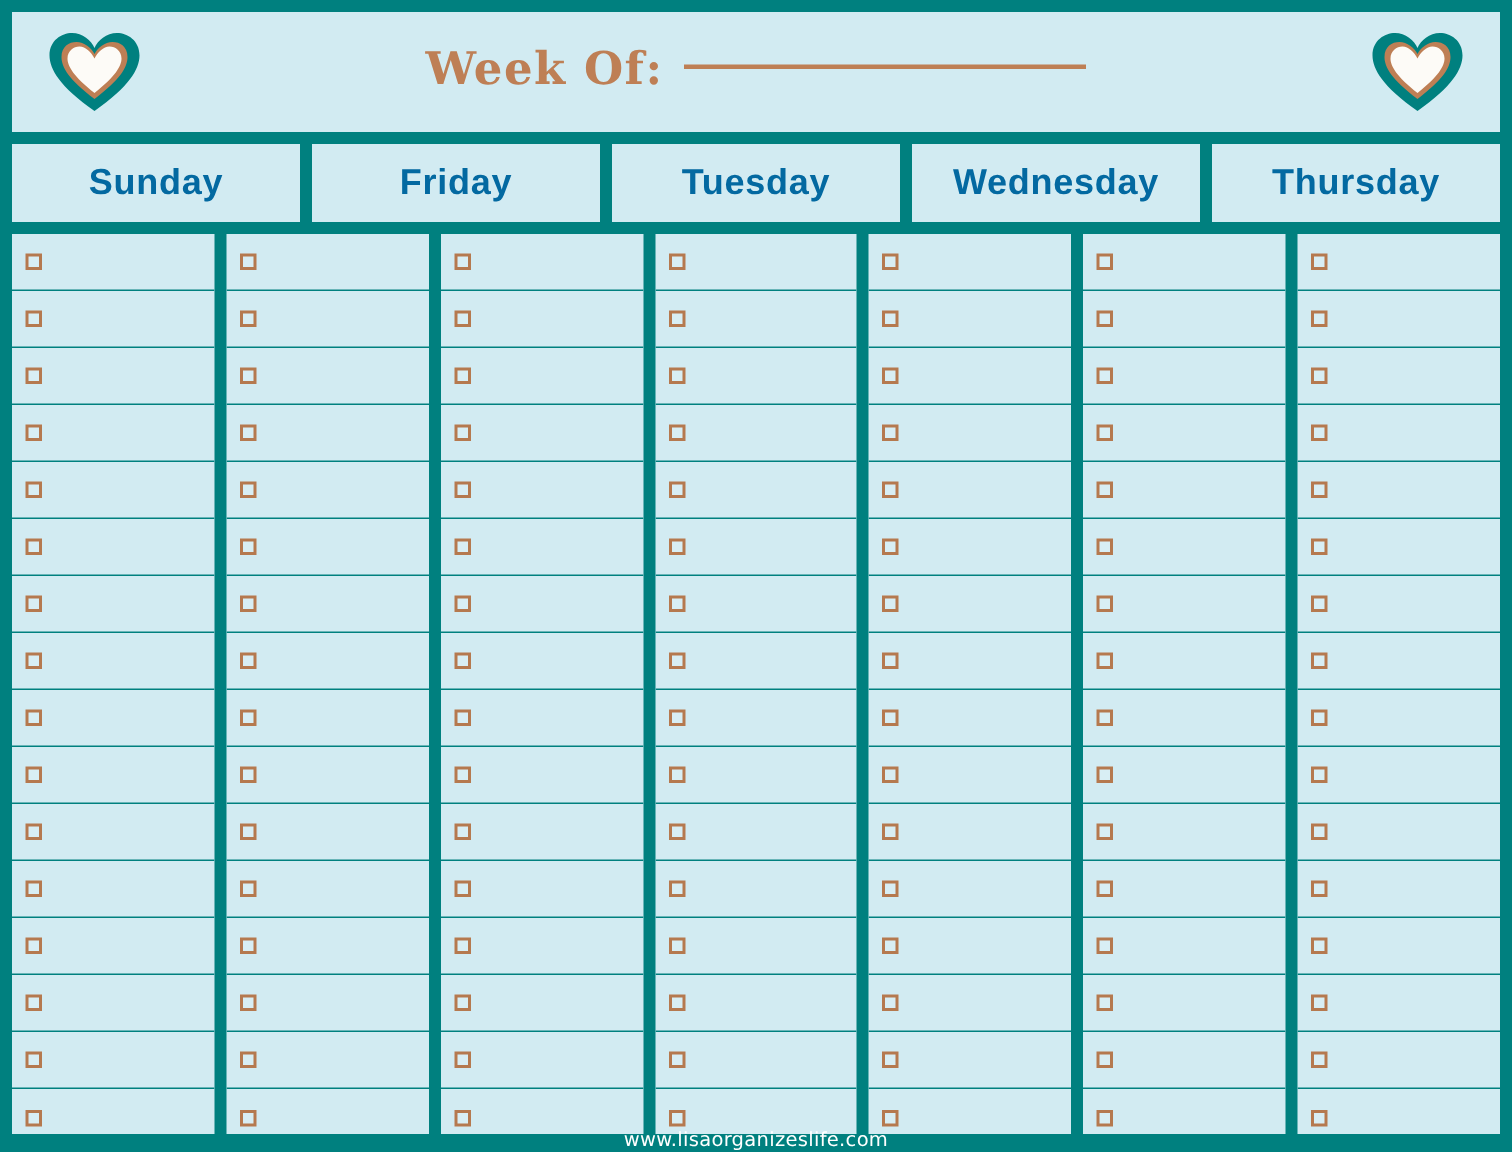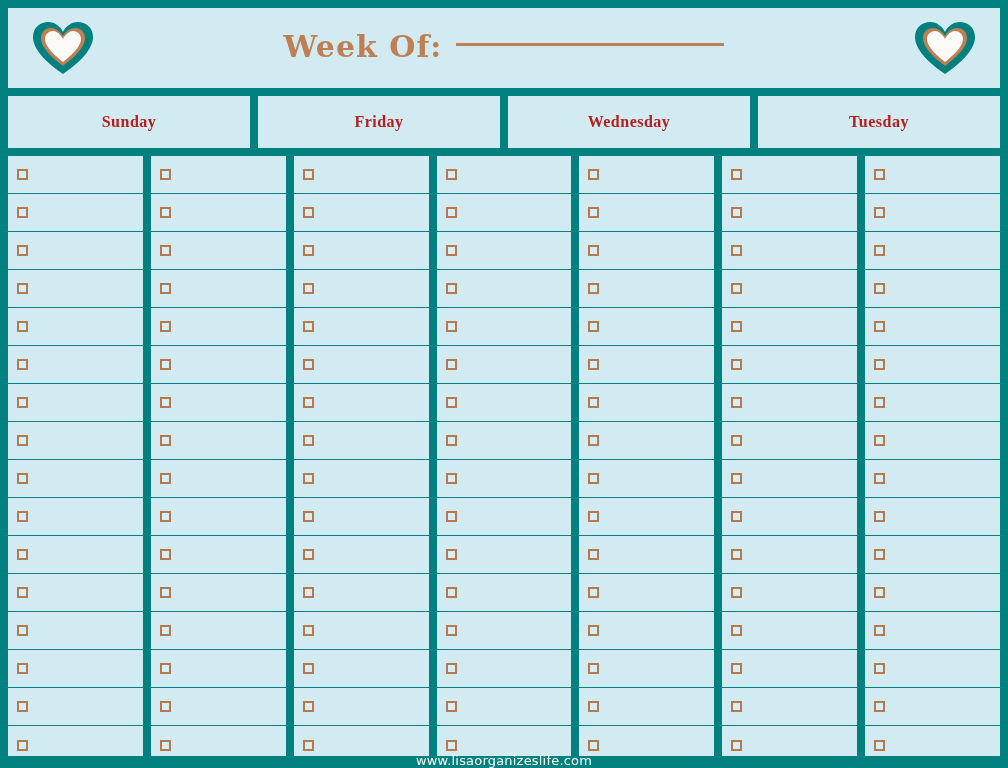--- a/index.html
+++ b/index.html
@@ -84,24 +84,24 @@
   }
   .day-cell {
     flex: 1 1 0;
     background: #d2ebf2;
     display: flex;
     align-items: center;
     justify-content: center;
     box-sizing: border-box;
   }
   .day-label {
-    font-family: Liberation Serif, serif;
-    font-size: 16px;
+    font-family: Liberation Sans, sans-serif;
+    font-size: 24px;
     font-weight: bold;
-    color: #b91c1c;
+    color: #0369a1;
     white-space: nowrap;
     letter-spacing: 0.5px;
   }
 
   
   .grid-body {
     position: absolute;
     left: 8px;
     top: 156px;
     width: 992px;
@@ -191,24 +191,27 @@
   </div>
 
   <div class="day-row">
     <div class="day-cell">
       <span class="day-label">Sunday</span>
     </div>
     <div class="day-cell">
       <span class="day-label">Friday</span>
     </div>
     <div class="day-cell">
+      <span class="day-label">Tuesday</span>
+    </div>
+    <div class="day-cell">
       <span class="day-label">Wednesday</span>
     </div>
     <div class="day-cell">
-      <span class="day-label">Tuesday</span>
+      <span class="day-label">Thursday</span>
     </div>
   </div>
 
   <div class="grid-body" id="grid-body">
       <div class="day-column">
         <div class="slot">
           <span class="checkbox"></span>
           <span></span>
         </div>
         <div class="slot">

